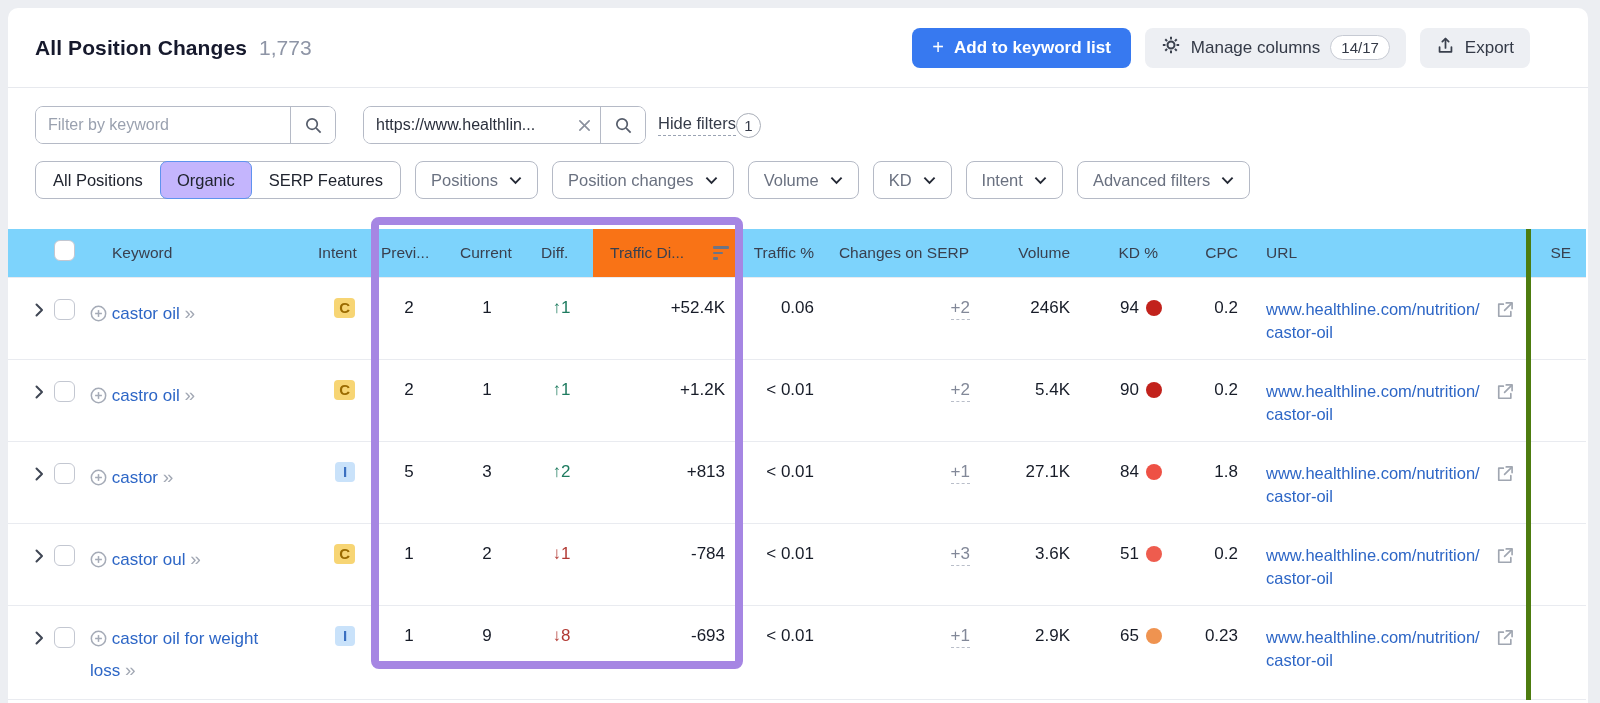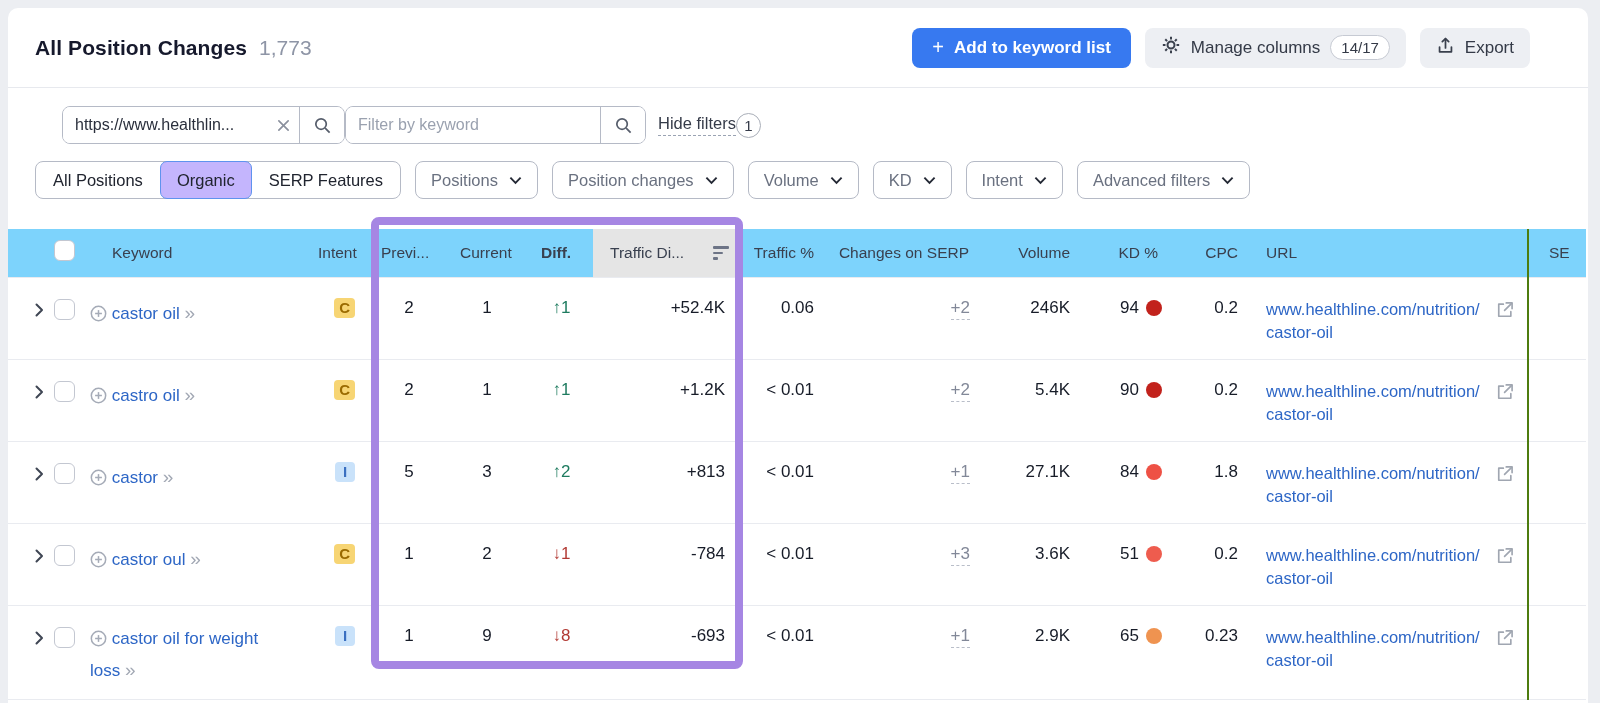--- a/index.html
+++ b/index.html
@@ -52,50 +52,50 @@
   .chip { display:flex; align-items:center; gap:11px; height:38px; padding:0 15px;
     border:1px solid #b5bac6; border-radius:8px; background:#fff; margin-left:14px;
     font-size:16.5px; color:#6a7180; cursor:pointer; }
   .chip:first-of-type { margin-left:15px; }
 
   
   .grid { margin-top:30px; }
   table { border-collapse:collapse; table-layout:fixed; width:1578px; }
   thead th { height:48px; background:#7dd3fc; font-weight:400; font-size:15.5px;
     color:#39404f; text-align:left; vertical-align:middle; }
-  th.sorted { background:#e5e5e5; }
+  th.sorted { background:#f97316; }
   tbody td { height:82px; vertical-align:top; padding-top:20px; font-size:17px; color:#171c28; }
   tbody tr { border-top:1px solid #e9ebf0; }
   tbody tr.tall td { height:94px; }
   tbody tr:last-child { border-bottom:1px solid #e9ebf0; }
 
   .c-exp   { padding-left:27px; }
   td.c-exp { padding-top:24px; }
   .c-chk   { }
   td.c-chk { padding-top:21px; }
   .c-kw    { padding-left:4px; }
   th.c-kw  { padding-left:26px; }
   th.c-int { padding-left:2px; }
   td.c-int { text-align:right; padding-right:5px; }
   th.c-prev { padding-left:21px; } td.c-prev { padding-left:20px; text-align:center; }
   th.c-cur  { padding-left:22px; } td.c-cur  { padding-left:20px; text-align:center; }
-  th.c-diff { padding-left:25px;font-weight:bold; } td.c-diff { padding-left:14px; text-align:center; }
+  th.c-diff { padding-left:25px; } td.c-diff { padding-left:14px; text-align:center; }
   td.c-tdiff { text-align:right; padding-right:16px; }
   .th-flex { display:flex; align-items:center; padding:0 12px 0 17px; }
   .th-flex span:first-child { flex:1; }
   th.c-tpct, td.c-tpct { text-align:right; padding-right:2px; }
   th.c-serp { text-align:right; padding-right:4px; }
   td.c-serp { text-align:right; padding-right:3px; }
   th.c-vol, td.c-vol { text-align:right; padding-right:3px; }
   th.c-kd { text-align:right; padding-right:8px; }
   td.c-kd .kd-flex { display:flex; align-items:center; justify-content:flex-end; gap:7px; padding-right:4px; }
   th.c-cpc, td.c-cpc { text-align:right; padding-right:4px; }
   td.c-url { padding-left:24px; }
   th.c-url { padding-left:24px; }
-  .c-se { border-left:2px solid #4d7c0f; }
+  .c-se { border-left:5px solid #4d7c0f; }
   th.c-se { padding-left:20px; }
 
   .checkbox { display:inline-block; width:21px; height:21px; border:1.5px solid #c3c7d1;
     border-radius:6px; background:#fff; cursor:pointer; }
   .exp { cursor:pointer; display:inline-block; }
   .kw-wrap { display:inline-block; max-width:180px; line-height:1.55; }
   .plus-ic { display:inline-block; vertical-align:-3px; cursor:pointer; }
   .kwlink { color:#2d66c6; text-decoration:none; cursor:pointer; }
   .dbl { color:#a2a8b4; font-size:19px; cursor:pointer; }
   .badge { display:inline-block; min-width:20px; text-align:center; font-weight:700;
@@ -155,37 +155,37 @@
               <path d="M4.5 14v6h15v-6"></path>
           </svg>
         </span>
         <span>Export</span>
       </button>
     </div>
   </div>
 
   <div class="filters">
     <div class="filter-row">
+      <div class="input-group">
+        <input class="kw-input" type="text" placeholder="Filter by keyword" style="">
+        <span class="search-seg">
+          <svg viewBox="0 0 20 20" width="19" height="19" fill="none" stroke="#565d6b" stroke-width="1.8">
+            <circle cx="8.5" cy="8.5" r="5.5"></circle>
+              <line x1="12.8" y1="12.8" x2="17.5" y2="17.5"></line>
+          </svg>
+        </span>
+      </div>
       <div class="input-group group2">
         <input class="url-input" type="text" value="https://www.healthlin..." style="">
         <span class="clear-seg">
           <svg viewBox="0 0 14 14" width="13" height="13" fill="none" stroke="#8b919e" stroke-width="1.8" stroke-linecap="round">
             <line x1="2" y1="2" x2="12" y2="12"></line>
               <line x1="12" y1="2" x2="2" y2="12"></line>
           </svg>
         </span>
-        <span class="search-seg">
-          <svg viewBox="0 0 20 20" width="19" height="19" fill="none" stroke="#565d6b" stroke-width="1.8">
-            <circle cx="8.5" cy="8.5" r="5.5"></circle>
-              <line x1="12.8" y1="12.8" x2="17.5" y2="17.5"></line>
-          </svg>
-        </span>
-      </div>
-      <div class="input-group">
-        <input class="kw-input" type="text" placeholder="Filter by keyword" style="">
         <span class="search-seg">
           <svg viewBox="0 0 20 20" width="19" height="19" fill="none" stroke="#565d6b" stroke-width="1.8">
             <circle cx="8.5" cy="8.5" r="5.5"></circle>
               <line x1="12.8" y1="12.8" x2="17.5" y2="17.5"></line>
           </svg>
         </span>
       </div>
       <div class="hide-filters">
         <span class="hide-filters-label">Hide filters</span>
         <span class="count-circle">1</span>

